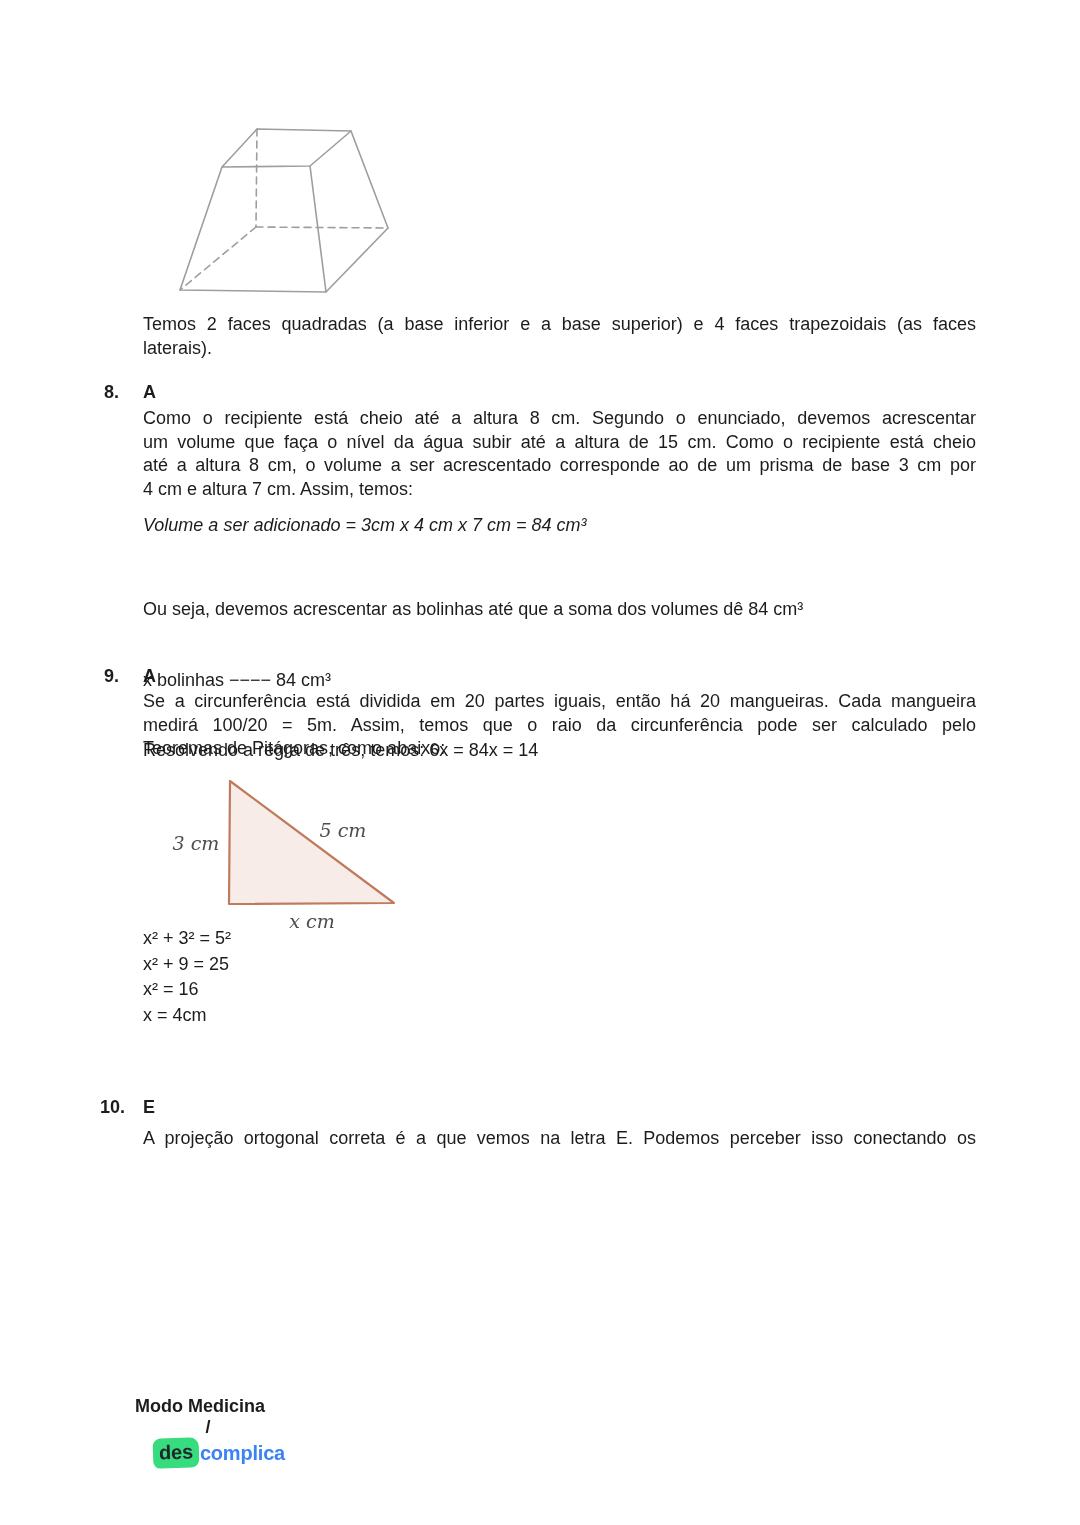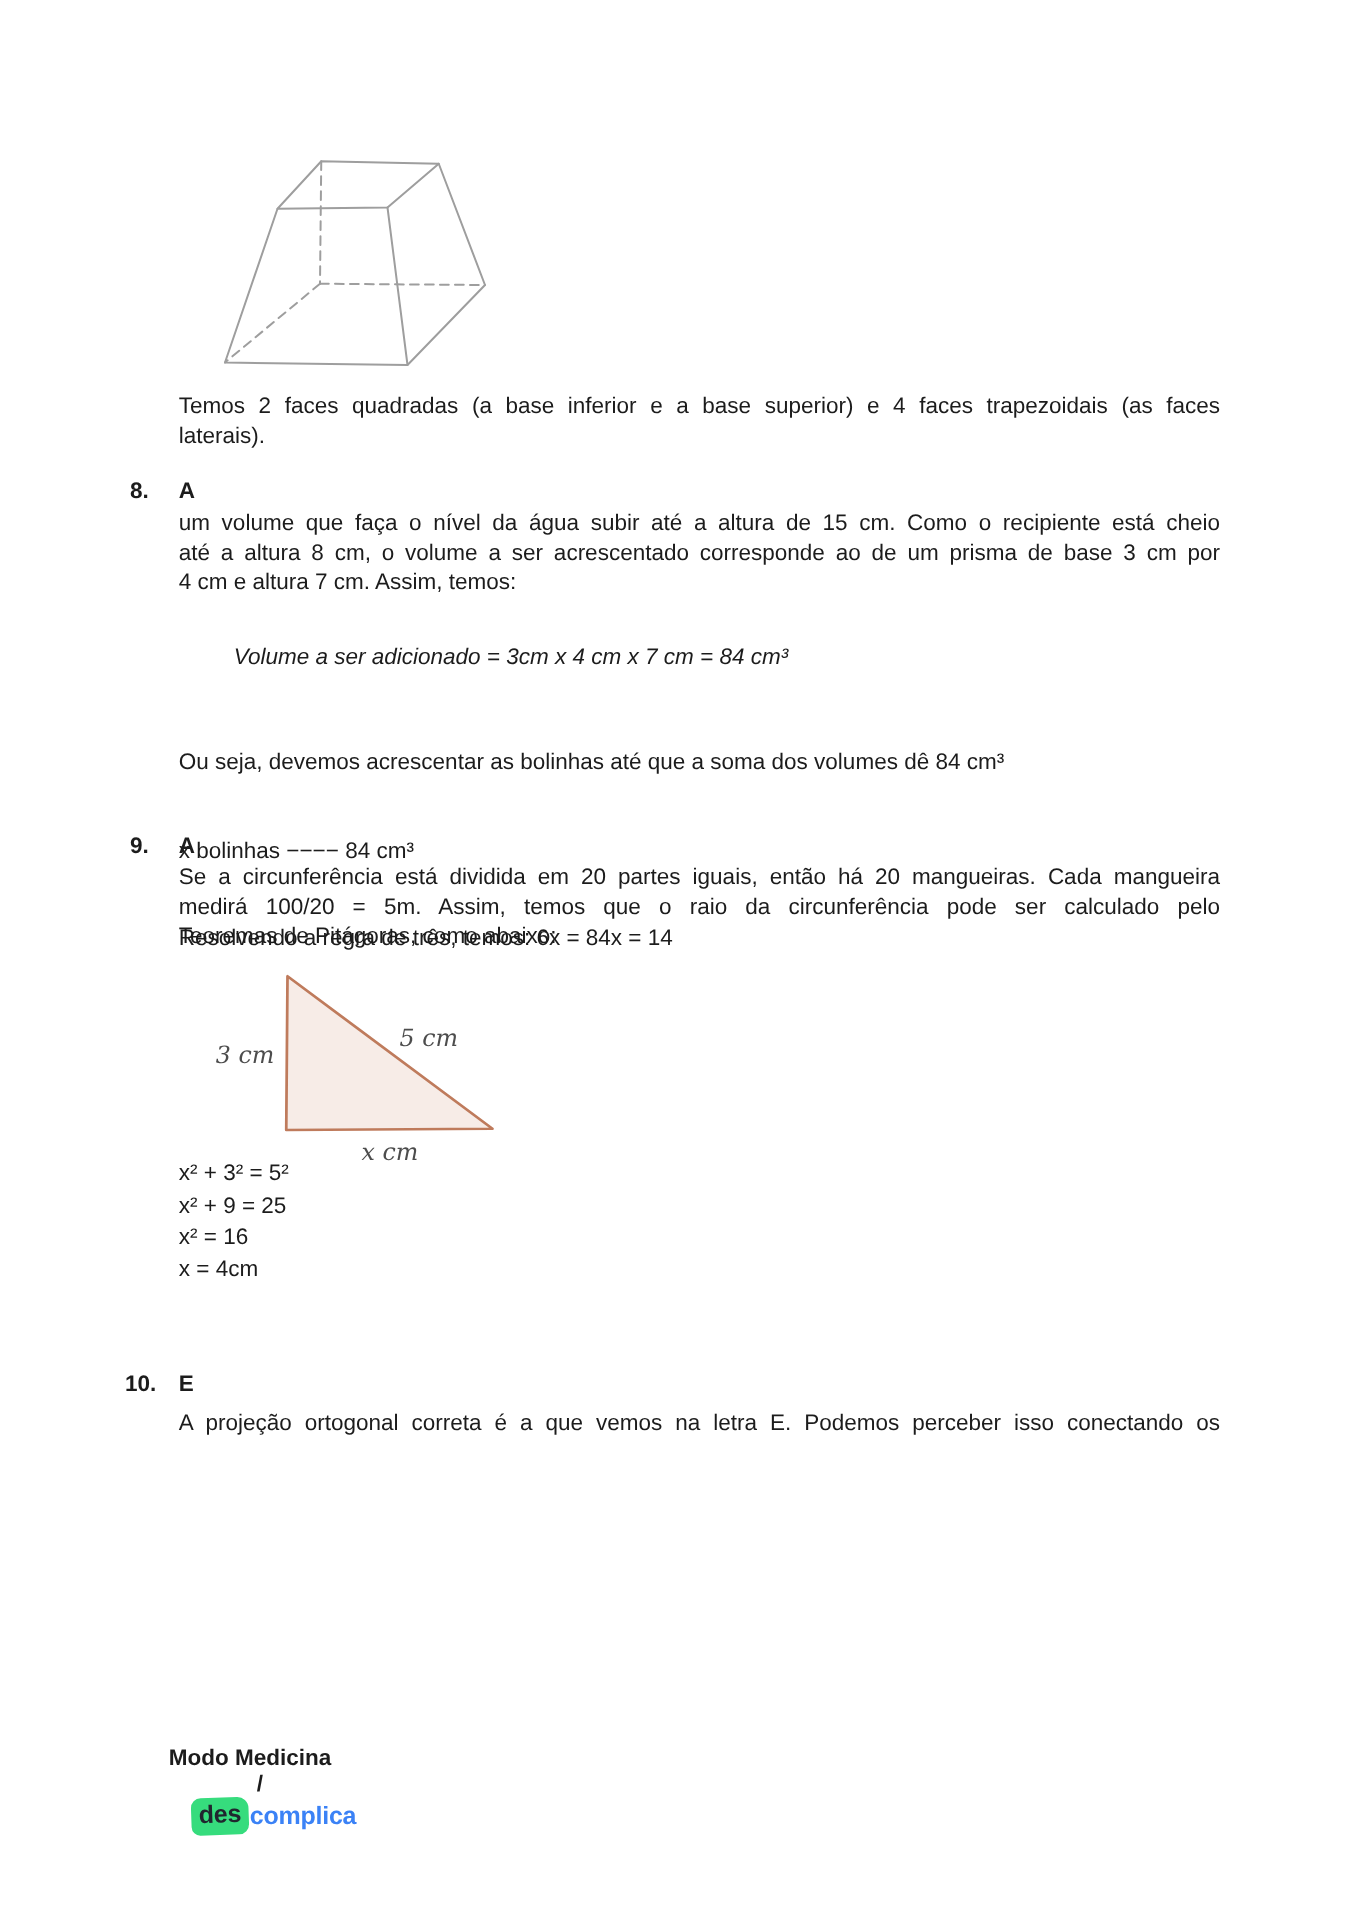--- a/index.html
+++ b/index.html
@@ -56,25 +56,26 @@
   </svg>
 
   <div class="abs para body-text" style="top:313px;">
     <div class="jline">Temos 2 faces quadradas (a base inferior e a base superior) e 4 faces trapezoidais (as faces</div>
     <div class="lline">laterais).</div>
   </div>
 
   <div class="abs qnum body-text" style="top:381px;">8.</div>
   <div class="abs qletter body-text" style="top:381px;">A</div>
   <div class="abs para body-text" style="top:407px;">
+    <div class="jline">Como o recipiente está cheio até a altura 8 cm. Segundo o enunciado, devemos acrescentar</div>
     <div class="jline">um volume que faça o nível da água subir até a altura de 15 cm. Como o recipiente está cheio</div>
     <div class="jline">até a altura 8 cm, o volume a ser acrescentado corresponde ao de um prisma de base 3 cm por</div>
     <div class="lline">4 cm e altura 7 cm. Assim, temos:</div>
   </div>
-  <div class="abs para body-text italic" style="top:514px;margin-left:44px;">Volume a ser adicionado = 3cm x 4 cm x 7 cm = 84 cm³</div>
+  <div class="abs para body-text italic" style="top:514px;">Volume a ser adicionado = 3cm x 4 cm x 7 cm = 84 cm³</div>
   <div class="abs para body-text prewrap" style="top:551px;">
     <div>Ou seja, devemos acrescentar as bolinhas até que a soma dos volumes dê 84 cm³</div>
     <div>x bolinhas −−−− 84 cm³</div>
     <div>Resolvendo a regra de três, temos: 6x = 84x = 14</div>
   </div>
 
   <div class="abs qnum body-text" style="top:665px;">9.</div>
   <div class="abs qletter body-text" style="top:665px;">A</div>
   <div class="abs para body-text" style="top:690px;">
     <div class="jline">Se a circunferência está dividida em 20 partes iguais, então há 20 mangueiras. Cada mangueira</div>

